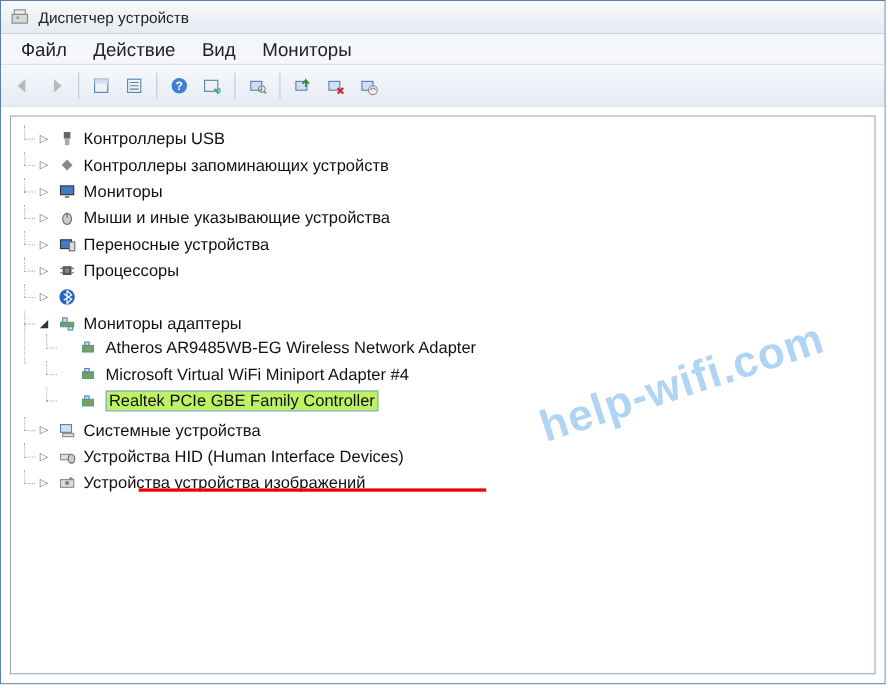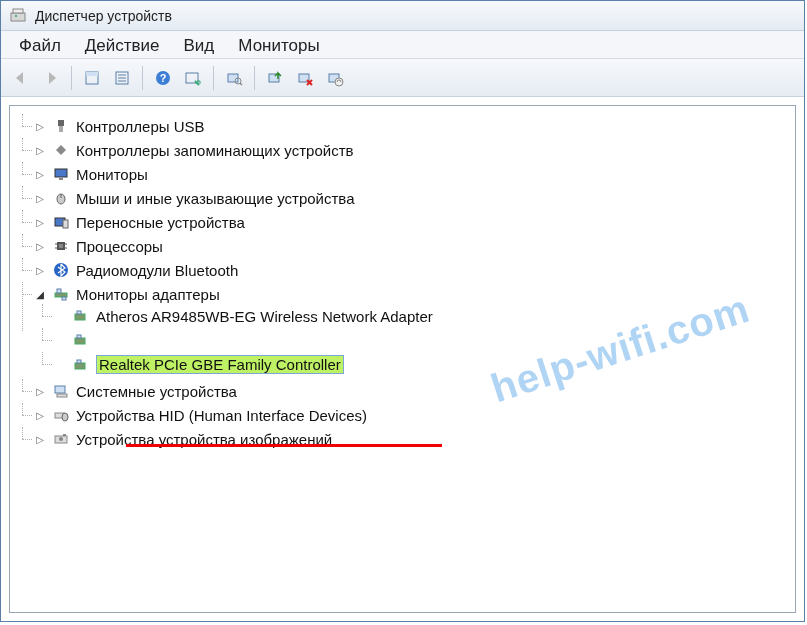--- a/index.html
+++ b/index.html
@@ -296,21 +296,20 @@
           </li>
           <li>
             <div class="row">
               <span class="expander">▷</span>
               <span class="node-icon">
                 <svg width="16" height="16" viewBox="0 0 16 16">
                     <circle cx="8" cy="8" r="7" fill="#2765c4"></circle>
                     <path d="M8 2 L8 14 L12 10 L5 5 M8 2 L12 6 L5 11" fill="none" stroke="#fff" stroke-width="1.2"></path>
                   </svg>
               </span>
-              <span>Радиомодули Bluetooth</span>
             </div>
           </li>
           <li>
             <div class="row">
               <span class="expander" style="color:#333">◢</span>
               <span class="node-icon">
                 <svg width="16" height="16" viewBox="0 0 16 16">
                     <rect x="2" y="7" width="12" height="4" fill="#7a9a6a" stroke="#4a6"></rect>
                     <rect x="4" y="3" width="4" height="4" fill="#cfe0f2" stroke="#5a7fa8"></rect>
                     <rect x="9" y="11" width="4" height="3" fill="#cfe0f2" stroke="#5a7fa8"></rect>
@@ -333,20 +332,21 @@
               </li>
               <li>
                 <div class="row">
                   <span class="expander"></span>
                   <span class="node-icon">
                     <svg width="16" height="16" viewBox="0 0 16 16">
                         <rect x="2" y="6" width="10" height="6" fill="#7a9a6a" stroke="#4a6"></rect>
                         <rect x="4" y="3" width="4" height="3" fill="#cfe0f2" stroke="#5a7fa8"></rect>
                       </svg>
                   </span>
+                  <span>Microsoft Virtual WiFi Miniport Adapter #4</span>
                 </div>
               </li>
               <li>
                 <div class="row">
                   <span class="expander"></span>
                   <span class="node-icon">
                     <svg width="16" height="16" viewBox="0 0 16 16">
                         <rect x="2" y="6" width="10" height="6" fill="#7a9a6a" stroke="#4a6"></rect>
                         <rect x="4" y="3" width="4" height="3" fill="#cfe0f2" stroke="#5a7fa8"></rect>
                       </svg>

